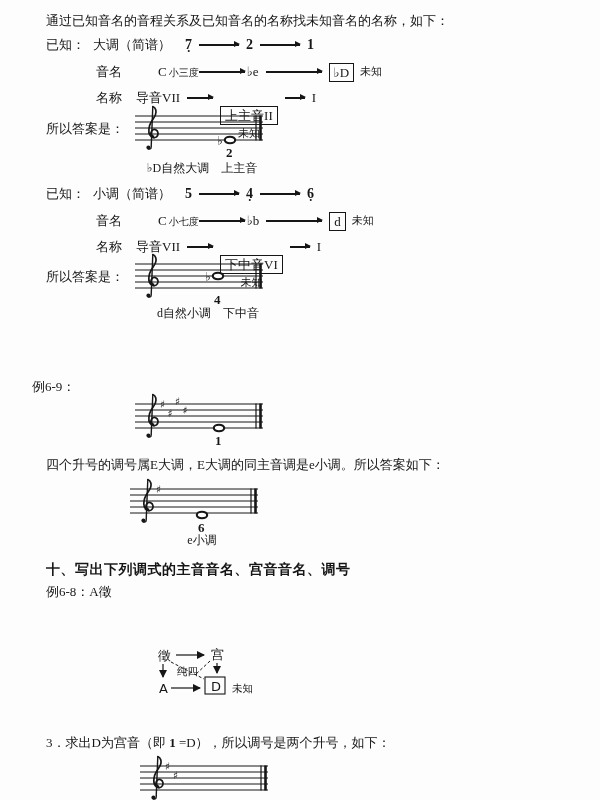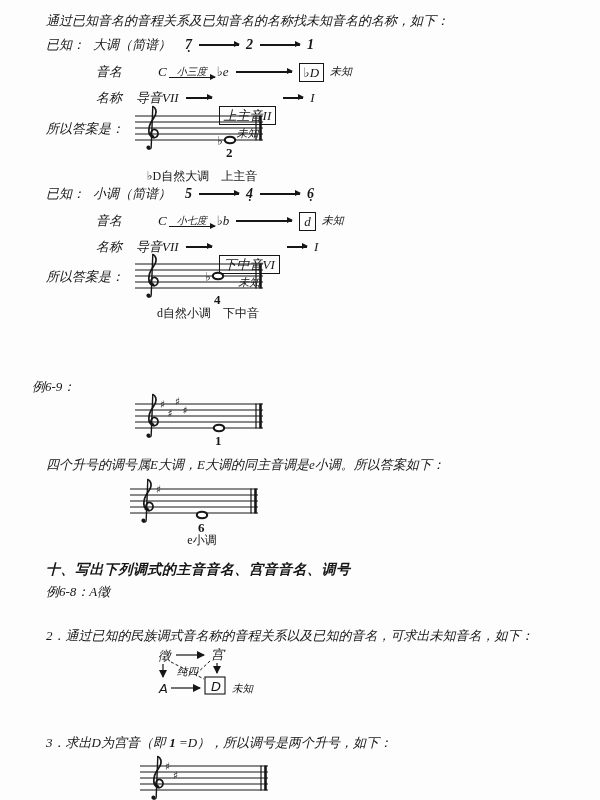--- a/index.html
+++ b/index.html
@@ -3,36 +3,36 @@
 <meta charset="utf-8">
 <style>
   * { margin:0; padding:0; box-sizing:border-box; }
   html,body { background:#e8e8e8; }
   #page {
     position:relative; width:600px; height:800px; margin:0 auto;
     background:#fdfdfd; color:#161616; overflow:hidden;
     font-family:"Liberation Serif","DejaVu Serif",serif;
     font-size:13px; line-height:1.45;
   }
-  .abs { position:absolute;font-style:italic; }
+  .abs { position:absolute; }
   .para { width:530px; }
   .heading { font-weight:bold; font-size:14px; letter-spacing:0.5px; }
   .row { display:flex; align-items:center; height:22px; white-space:nowrap; }
   .rowlbl { display:inline-block; }
   .num { position:relative; font-weight:bold; font-size:14px; display:inline-block; }
   .num .odot { position:absolute; top:15px; left:50%; transform:translateX(-50%);
     width:2.5px; height:2.5px; border-radius:50%; background:#161616; }
   .arr { position:relative; display:inline-block; height:1.2px; background:#161616;
     vertical-align:middle; margin:0 7px; }
   .arr::after { content:''; position:absolute; right:-1px; top:-3.4px;
     border-left:6.5px solid #161616; border-top:3.5px solid transparent;
     border-bottom:3.5px solid transparent; }
   .w40 { width:40px; } .w52 { width:46px; } .w56 { width:56px; }
   .w26 { width:26px; } .w20 { width:20px; }
-  .larr { display:inline-flex; flex-direction:column; align-items:center; margin:0 2px; }
+  .larr { display:inline-flex; flex-direction:row; align-items:center; margin:0 2px; }
   .larr .ilbl { font-size:10px; line-height:11px; }
   .larr .arr { margin:0; }
   .bx { display:inline-block; border:1px solid #161616; padding:0 4px; line-height:17px; }
   .bxwrap { position:relative; display:inline-block;margin-top:36px; }
   .under { position:absolute; top:100%; left:50%; transform:translateX(-50%);
     margin-top:1px; font-size:11px; line-height:12px; white-space:nowrap; }
   .unk { font-size:11px; margin-left:6px; }
   .staffwrap { position:absolute; width:130px; height:60px; }
   .staffwrap .notenum { position:absolute; font-weight:bold; font-size:13px; line-height:13px; }
   .caption { position:absolute; font-size:12px; text-align:center; white-space:nowrap; }
@@ -110,21 +110,21 @@
   <div class="abs" style="top:120px;left:46px">所以答案是：</div>
   <div class="staffwrap" style="top:104px;left:135px">
     <svg width="130" height="60" viewBox="0 0 130 60">
       <use href="#stafflines"></use>
       <use href="#gclef" x="4" y="0"></use>
       <text x="82" y="40.5" class="mono-flat">♭</text>
       <use href="#wnote" x="95" y="36"></use>
     </svg>
     <span class="notenum" style="left:91px;top:42px">2</span>
   </div>
-  <div class="caption" style="top:168px;left:112px;width:180px">♭D自然大调　上主音</div>
+  <div class="caption" style="top:160px;left:112px;width:180px">♭D自然大调　上主音</div>
 
   <div class="abs" style="top:183px;left:46px">
     <div class="row">
       <span class="rowlbl">已知：</span>
       <span style="margin-left:8px">小调（简谱）</span>
       <span class="num" style="margin-left:14px">5</span>
       <span class="arr w40"></span>
       <span class="num"><span>4</span><span class="odot"></span></span>
       <span class="arr w40"></span>
       <span class="num"><span>6</span><span class="odot"></span></span>
@@ -189,21 +189,20 @@
       <use href="#gclef" x="4" y="0"></use>
       <text x="26" y="15.5" font-size="10.5" font-weight="bold">♯</text>
       <use href="#wnote" x="72" y="38"></use>
     </svg>
     <span class="notenum" style="left:68px;top:44px">6</span>
   </div>
   <div class="caption" style="top:532px;left:162px;width:80px">e小调</div>
 
   <div class="abs heading" style="top:560px;left:46px">十、写出下列调式的主音音名、宫音音名、调号</div>
   <div class="abs" style="top:583px;left:46px">例6-8：A徵</div>
-  <div class="abs" style="top:627px;left:46px;width:545px">2．通过已知的民族调式音名称的音程关系以及已知的音名，可求出未知音名，如下：</div>
 
   <div class="abs" style="top:646px;left:150px">
     <svg width="135" height="56" viewBox="0 0 135 56">
       <text x="8" y="14" font-size="13">徵</text>
       <text x="61" y="13" font-size="13">宫</text>
       <line x1="26" y1="9" x2="54" y2="9" stroke="#161616" stroke-width="1.2" marker-end="url(#ah)"></line>
       <line x1="13" y1="18" x2="13" y2="31" stroke="#161616" stroke-width="1.2" marker-end="url(#ah)"></line>
       <line x1="67" y1="17" x2="67" y2="27" stroke="#161616" stroke-width="1.2" marker-end="url(#ah)"></line>
       <line x1="21" y1="16" x2="54" y2="33" stroke="#161616" stroke-width="1" stroke-dasharray="3,2.2"></line>
       <line x1="60" y1="15" x2="45" y2="29" stroke="#161616" stroke-width="1" stroke-dasharray="3,2.2"></line>

